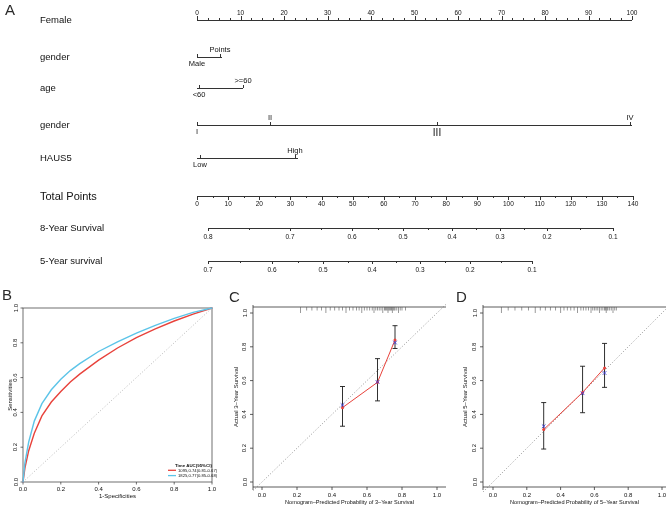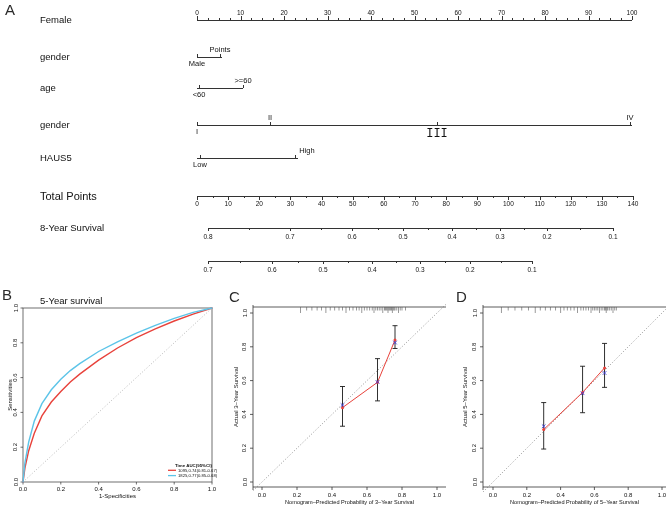--- a/index.html
+++ b/index.html
@@ -86,29 +86,29 @@
       <div style="left: 199px; top: 91px; font-size: 7.5px; white-space: nowrap; line-height: 1; transform: translateX(-50%);">&lt;60</div>
       <div style="left: 243px; top: 85px; width: 1px; height: 3px; background: rgb(51, 51, 51);"></div>
       <div style="left: 243px; top: 76.5px; font-size: 7.5px; white-space: nowrap; line-height: 1; transform: translateX(-50%);">&gt;=60</div>
       <div style="left: 40px; top: 120px; font-size: 9.5px; white-space: nowrap; line-height: 1;">gender</div>
       <div style="left: 197px; top: 125px; width: 435px; height: 1px; background: rgb(51, 51, 51);"></div>
       <div style="left: 197px; top: 122px; width: 1px; height: 3px; background: rgb(51, 51, 51);"></div>
       <div style="left: 197px; top: 128px; font-size: 7.5px; white-space: nowrap; line-height: 1; transform: translateX(-50%);">I</div>
       <div style="left: 270px; top: 122px; width: 1px; height: 3px; background: rgb(51, 51, 51);"></div>
       <div style="left: 270px; top: 113.5px; font-size: 7.5px; white-space: nowrap; line-height: 1; transform: translateX(-50%);">II</div>
       <div style="left: 437px; top: 122px; width: 1px; height: 3px; background: rgb(51, 51, 51);"></div>
-      <div style="left: 437px; top: 128px; font-size: 12px; white-space: nowrap; line-height: 1; transform: translateX(-50%); font-family: Liberation Mono, monospace;">III</div>
+      <div style="left: 437px; top: 128px; font-size: 10px; white-space: nowrap; line-height: 1; transform: translateX(-50%);">III</div>
       <div style="left: 630px; top: 122px; width: 1px; height: 3px; background: rgb(51, 51, 51);"></div>
       <div style="left: 630px; top: 113.5px; font-size: 7.5px; white-space: nowrap; line-height: 1; transform: translateX(-50%);">IV</div>
       <div style="left: 40px; top: 153px; font-size: 9.5px; white-space: nowrap; line-height: 1;">HAUS5</div>
       <div style="left: 197px; top: 158px; width: 101px; height: 1px; background: rgb(51, 51, 51);"></div>
       <div style="left: 200px; top: 155px; width: 1px; height: 3px; background: rgb(51, 51, 51);"></div>
       <div style="left: 200px; top: 161px; font-size: 7.5px; white-space: nowrap; line-height: 1; transform: translateX(-50%);">Low</div>
       <div style="left: 295px; top: 155px; width: 1px; height: 3px; background: rgb(51, 51, 51);"></div>
-      <div style="left: 295px; top: 146.5px; font-size: 7.5px; white-space: nowrap; line-height: 1; transform: translateX(-50%); margin-left: 12px;">High</div>
+      <div style="left: 295px; top: 146.5px; font-size: 7.5px; white-space: nowrap; line-height: 1; transform: translateX(-50%);">High</div>
       <div style="left: 40px; top: 191px; font-size: 11px; white-space: nowrap; line-height: 1;">Total Points</div>
       <div style="left: 197px; top: 196px; width: 436px; height: 1px; background: rgb(51, 51, 51);"></div>
       <div style="left: 197px; top: 196px; width: 1px; height: 4px; background: rgb(51, 51, 51);"></div>
       <div style="left: 197px; top: 201px; font-size: 6.5px; white-space: nowrap; line-height: 1; transform: translateX(-50%);">0</div>
       <div style="left: 212.571px; top: 196px; width: 1px; height: 1.8px; background: rgb(51, 51, 51);"></div>
       <div style="left: 228.143px; top: 196px; width: 1px; height: 4px; background: rgb(51, 51, 51);"></div>
       <div style="left: 228.143px; top: 201px; font-size: 6.5px; white-space: nowrap; line-height: 1; transform: translateX(-50%);">10</div>
       <div style="left: 243.714px; top: 196px; width: 1px; height: 1.8px; background: rgb(51, 51, 51);"></div>
       <div style="left: 259.286px; top: 196px; width: 1px; height: 4px; background: rgb(51, 51, 51);"></div>
       <div style="left: 259.286px; top: 201px; font-size: 6.5px; white-space: nowrap; line-height: 1; transform: translateX(-50%);">20</div>
@@ -166,21 +166,21 @@
       <div style="left: 452px; top: 233.5px; font-size: 6.5px; white-space: nowrap; line-height: 1; transform: translateX(-50%);">0.4</div>
       <div style="left: 476px; top: 228px; width: 1px; height: 2px; background: rgb(51, 51, 51);"></div>
       <div style="left: 500px; top: 228px; width: 1px; height: 3px; background: rgb(51, 51, 51);"></div>
       <div style="left: 500px; top: 233.5px; font-size: 6.5px; white-space: nowrap; line-height: 1; transform: translateX(-50%);">0.3</div>
       <div style="left: 523.5px; top: 228px; width: 1px; height: 2px; background: rgb(51, 51, 51);"></div>
       <div style="left: 547px; top: 228px; width: 1px; height: 3px; background: rgb(51, 51, 51);"></div>
       <div style="left: 547px; top: 233.5px; font-size: 6.5px; white-space: nowrap; line-height: 1; transform: translateX(-50%);">0.2</div>
       <div style="left: 580px; top: 228px; width: 1px; height: 2px; background: rgb(51, 51, 51);"></div>
       <div style="left: 613px; top: 228px; width: 1px; height: 3px; background: rgb(51, 51, 51);"></div>
       <div style="left: 613px; top: 233.5px; font-size: 6.5px; white-space: nowrap; line-height: 1; transform: translateX(-50%);">0.1</div>
-      <div style="left: 40px; top: 256px; font-size: 9.5px; white-space: nowrap; line-height: 1; margin-top: 40px;">5-Year survival</div>
+      <div style="left: 40px; top: 256px; font-size: 9.5px; white-space: nowrap; line-height: 1;">5-Year survival</div>
       <div style="left: 208px; top: 261px; width: 324px; height: 1px; background: rgb(51, 51, 51);"></div>
       <div style="left: 208px; top: 261px; width: 1px; height: 3px; background: rgb(51, 51, 51);"></div>
       <div style="left: 208px; top: 266.5px; font-size: 6.5px; white-space: nowrap; line-height: 1; transform: translateX(-50%);">0.7</div>
       <div style="left: 240px; top: 261px; width: 1px; height: 2px; background: rgb(51, 51, 51);"></div>
       <div style="left: 272px; top: 261px; width: 1px; height: 3px; background: rgb(51, 51, 51);"></div>
       <div style="left: 272px; top: 266.5px; font-size: 6.5px; white-space: nowrap; line-height: 1; transform: translateX(-50%);">0.6</div>
       <div style="left: 297.5px; top: 261px; width: 1px; height: 2px; background: rgb(51, 51, 51);"></div>
       <div style="left: 323px; top: 261px; width: 1px; height: 3px; background: rgb(51, 51, 51);"></div>
       <div style="left: 323px; top: 266.5px; font-size: 6.5px; white-space: nowrap; line-height: 1; transform: translateX(-50%);">0.5</div>
       <div style="left: 347.5px; top: 261px; width: 1px; height: 2px; background: rgb(51, 51, 51);"></div>

